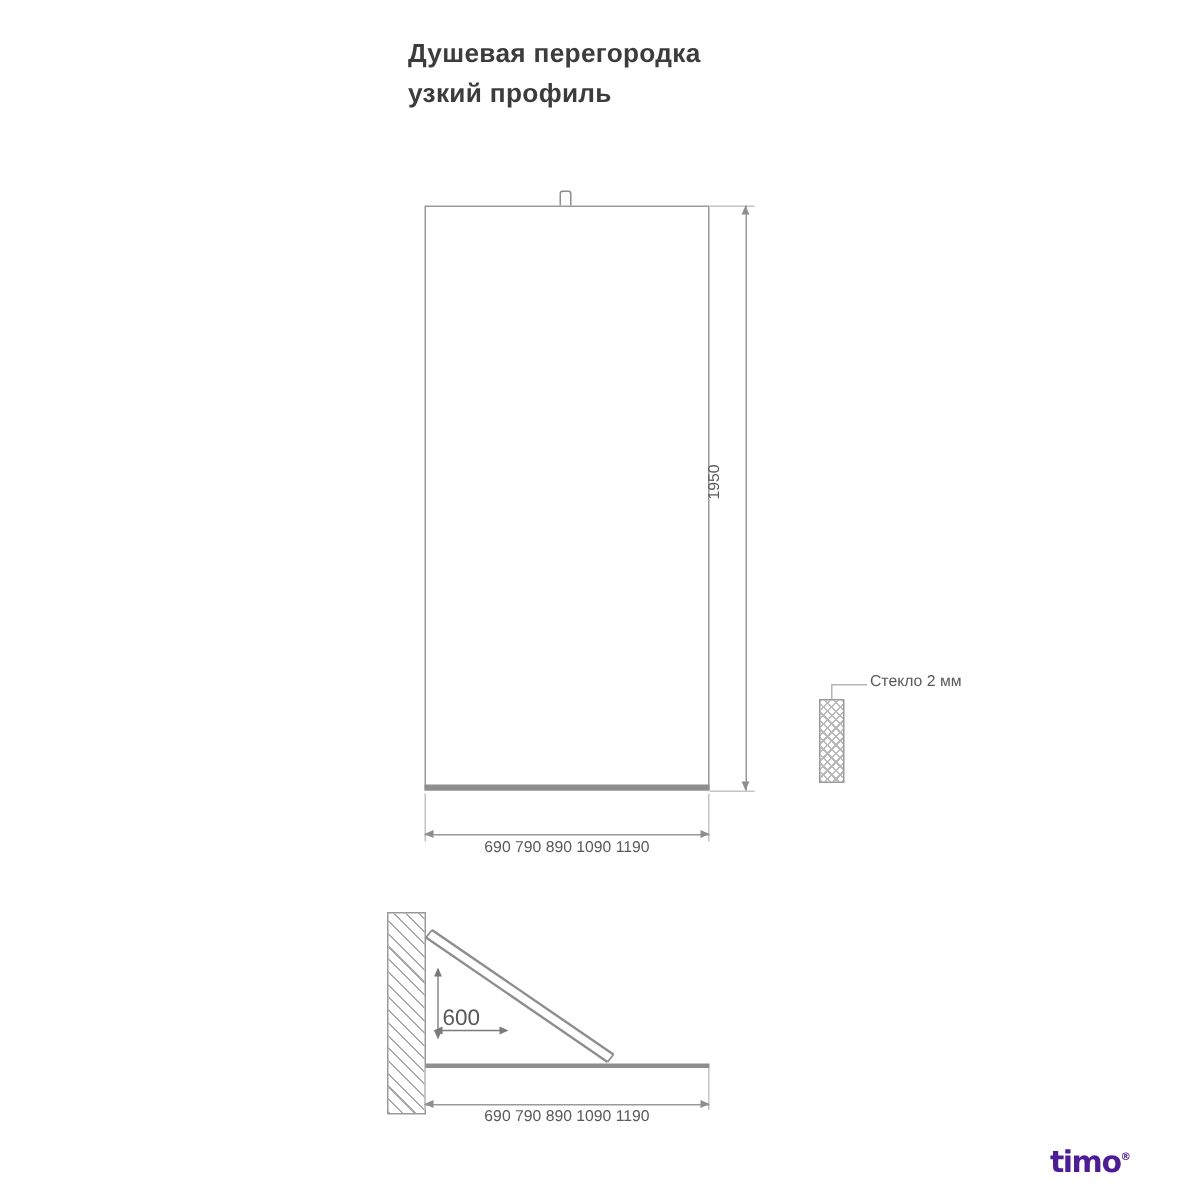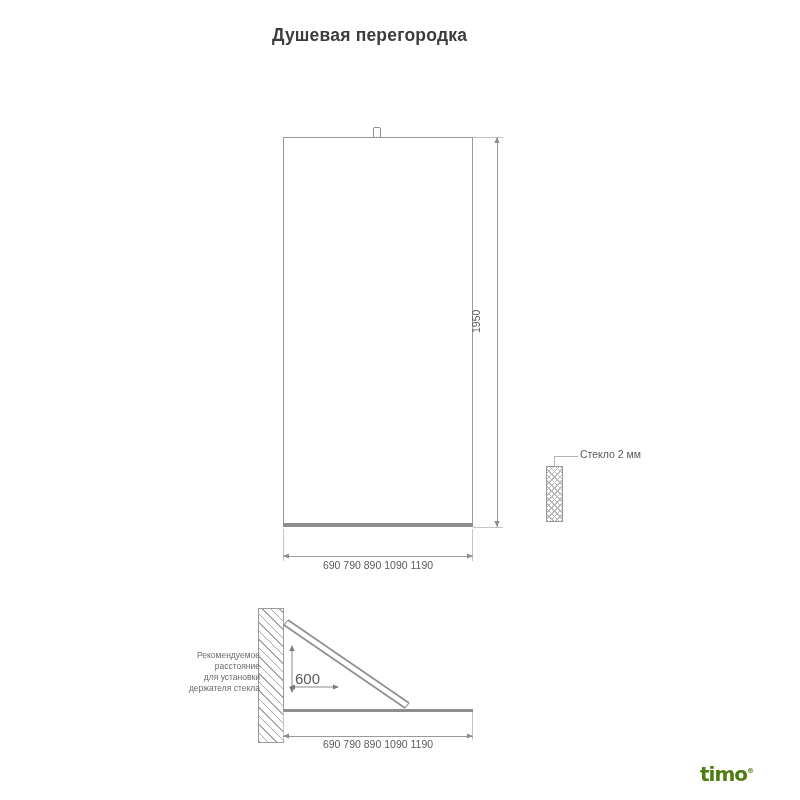--- a/index.html
+++ b/index.html
@@ -250,21 +250,21 @@
     color: #5a5a5a;
   }
 
   
   .logo {
     position: absolute;
     left: 700px;
     top: 762px;
     font-size: 20px;
     font-weight: bold;
-    color: #4d7c0f;
+    color: #4c1d95;
     letter-spacing: -1px;
     font-family: "DejaVu Sans", sans-serif;
   }
   .logo sup {
     font-size: 7px;
     vertical-align: super;
   }
   svg.overlay {
     position: absolute;
     left: 0; top: 0;
@@ -273,20 +273,21 @@
     pointer-events: none;
   }
 </style>
 </head>
 <body>
 
 <div class="canvas">
 
   <div class="title">
     <span>Душевая перегородка</span>
+    <span class="ln2">узкий профиль</span>
   </div>
 
   <div class="clip"></div>
   <div class="panel"></div>
   <div class="panel-bottom-bar"></div>
 
   <div class="vdim-ext-top"></div>
   <div class="vdim-ext-bot"></div>
   <div class="vdim-line"></div>
   <div class="vdim-label">1950</div>
@@ -301,26 +302,20 @@
   <div class="glass-leader-h"></div>
   <div class="glass-label">Стекло 2 мм</div>
 
   <div class="wall-hatch"></div>
   <div class="plan-floor"></div>
   <div class="plan-tick-l"></div>
   <div class="plan-tick-r"></div>
   <div class="plan-dim-line"></div>
   <div class="plan-dim-label">690 790 890 1090 1190</div>
 
-  <div class="note">
-    <div>Рекомендуемое</div>
-    <div>расстояние</div>
-    <div>для установки</div>
-    <div>держателя стекла</div>
-  </div>
   <div class="dim600-label">600</div>
 
   <svg class="overlay" viewBox="0 0 800 800">
 
     <line x1="284" y1="625" x2="405" y2="708" stroke="#8e8e8e" stroke-width="1.6"></line>
     <line x1="288" y1="620" x2="409" y2="703" stroke="#8e8e8e" stroke-width="1.6"></line>
     <line x1="284" y1="625" x2="288" y2="620" stroke="#8e8e8e" stroke-width="1.2"></line>
     <line x1="405" y1="708" x2="409" y2="703" stroke="#8e8e8e" stroke-width="1.2"></line>
 
     <line x1="292" y1="648" x2="292" y2="690" stroke="#7a7a7a" stroke-width="0.9"></line>

